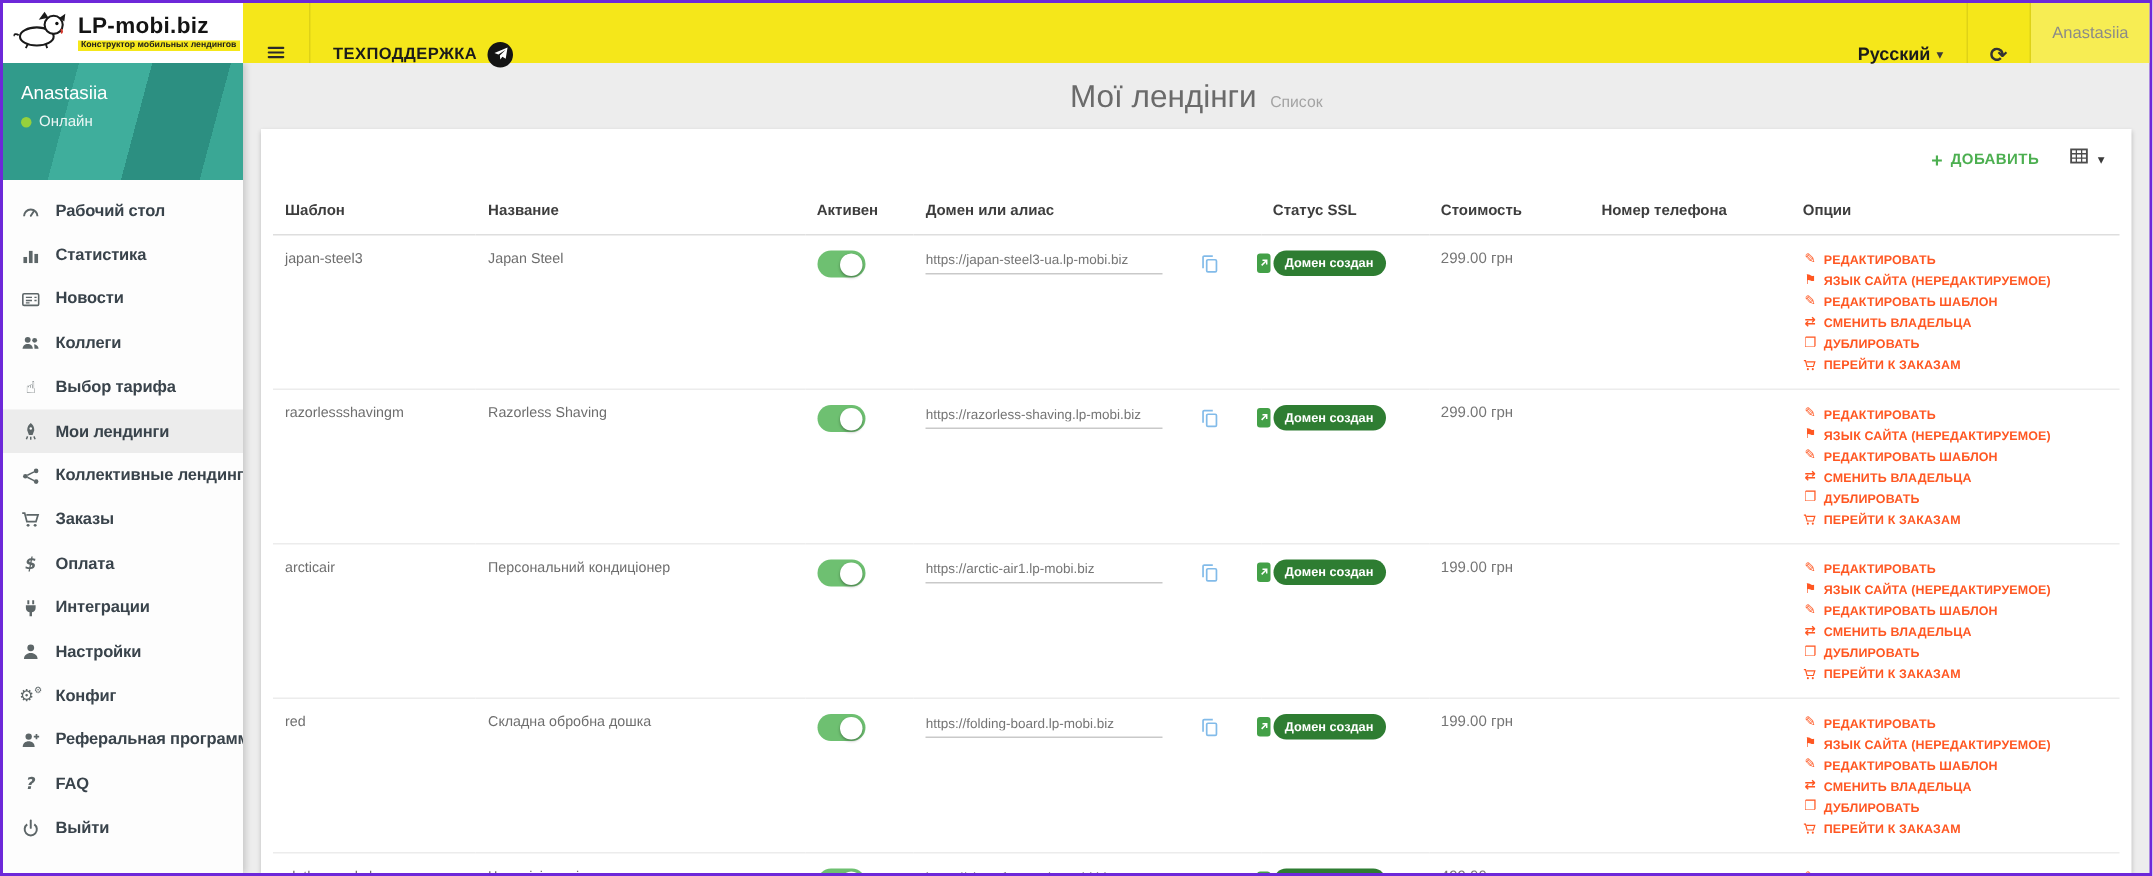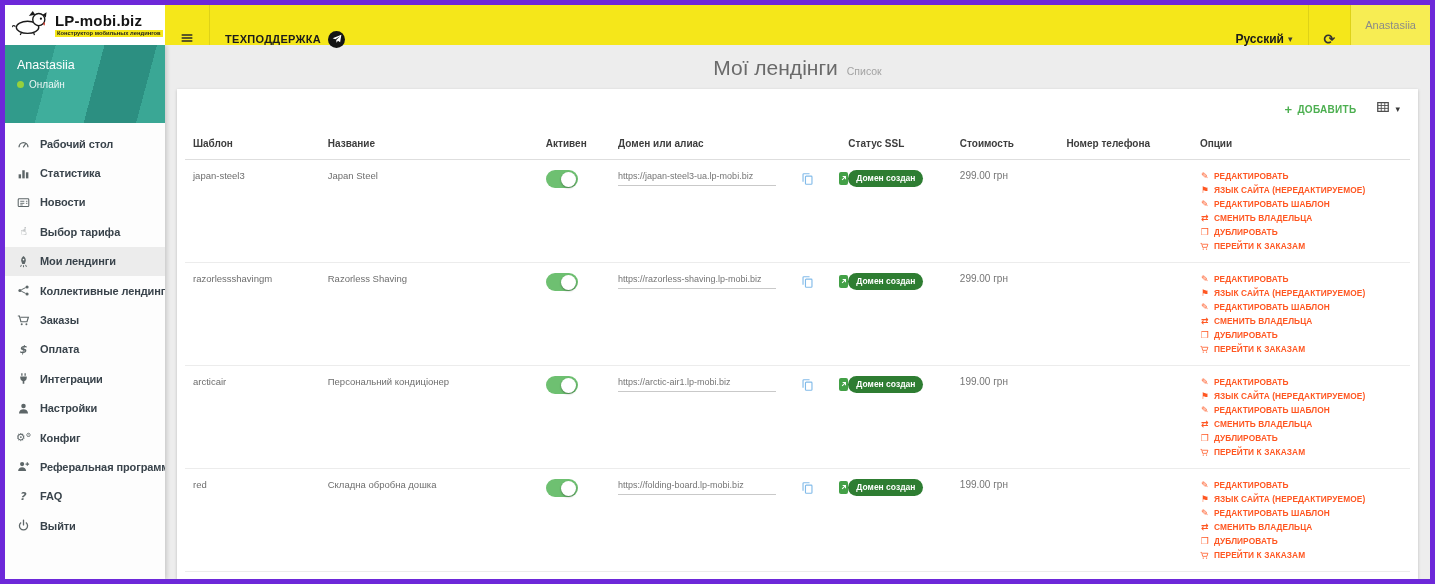--- a/index.html
+++ b/index.html
@@ -3,21 +3,21 @@
 <meta charset="utf-8">
 <style>
   * { box-sizing: border-box; }
   html,body { margin:0; padding:0; }
   body {
     width:1435px; height:584px; overflow:hidden;
     font-family:"Liberation Sans", sans-serif;
     background:#ededed;
   }
   .viewport { width:1435px; height:584px; overflow:hidden; position:relative;
-    border:5px solid #6d28d9; display:flex; flex-direction:column; }
+    border:2px solid #6d28d9; display:flex; flex-direction:column; }
 
   
   .topbar { height:40px; display:flex; flex:none; }
   .logo-box { width:160px; background:#fff; display:flex; align-items:center; gap:5px; padding:0 7px; flex:none; }
   .logo-text { display:flex; flex-direction:column; line-height:1; }
   .logo-title { font-weight:bold; font-size:15px; color:#141414; letter-spacing:.2px; }
   .logo-tagline { font-size:5.8px; font-weight:bold; background:#f5e71a; color:#1c1c1c; padding:1px 2px; margin-top:2px; white-space:nowrap; }
   .topbar-main { flex:1; background:#f5e71a; display:flex; align-items:stretch; }
   .tb-item { display:flex; align-items:center; padding:0 15px; color:#1b1b1b; cursor:pointer;margin-top:28px; }
   .tb-divider { width:1px; background:rgba(0,0,0,.09); flex:none; }
@@ -179,20 +179,31 @@
             <div class="side-item">
               <i class="sic">
                 <svg viewBox="0 0 16 16">
                   <rect x="1.5" y="3.5" width="13" height="9.5" rx="1" fill="none" stroke="currentColor" stroke-width="1.3"></rect>
                   <path d="M4 6.5h5M4 9h5M4 11h3M11 6.5h1.8M11 9h1.8" stroke="currentColor" stroke-width="1.1"></path>
                 </svg>
               </i>
               <span class="slabel">Новости</span>
             </div>
 
+            <div class="side-item">
+              <i class="sic">
+                <svg viewBox="0 0 16 16" fill="currentColor">
+                  <circle cx="5.5" cy="5.6" r="2.4"></circle>
+                  <circle cx="11.2" cy="6" r="2"></circle>
+                  <path d="M1.3 13c0-2.4 1.8-4 4.2-4s4.2 1.6 4.2 4z"></path>
+                  <path d="M10.8 9.3c1.9.2 3.6 1.6 3.6 3.7h-3.3z"></path>
+                </svg>
+              </i>
+              <span class="slabel">Коллеги</span>
+            </div>
 
             <div class="side-item">
               <i class="sic">
                 <span class="g">☝</span>
               </i>
               <span class="slabel">Выбор тарифа</span>
             </div>
 
             <div class="side-item on">
               <i class="sic">

